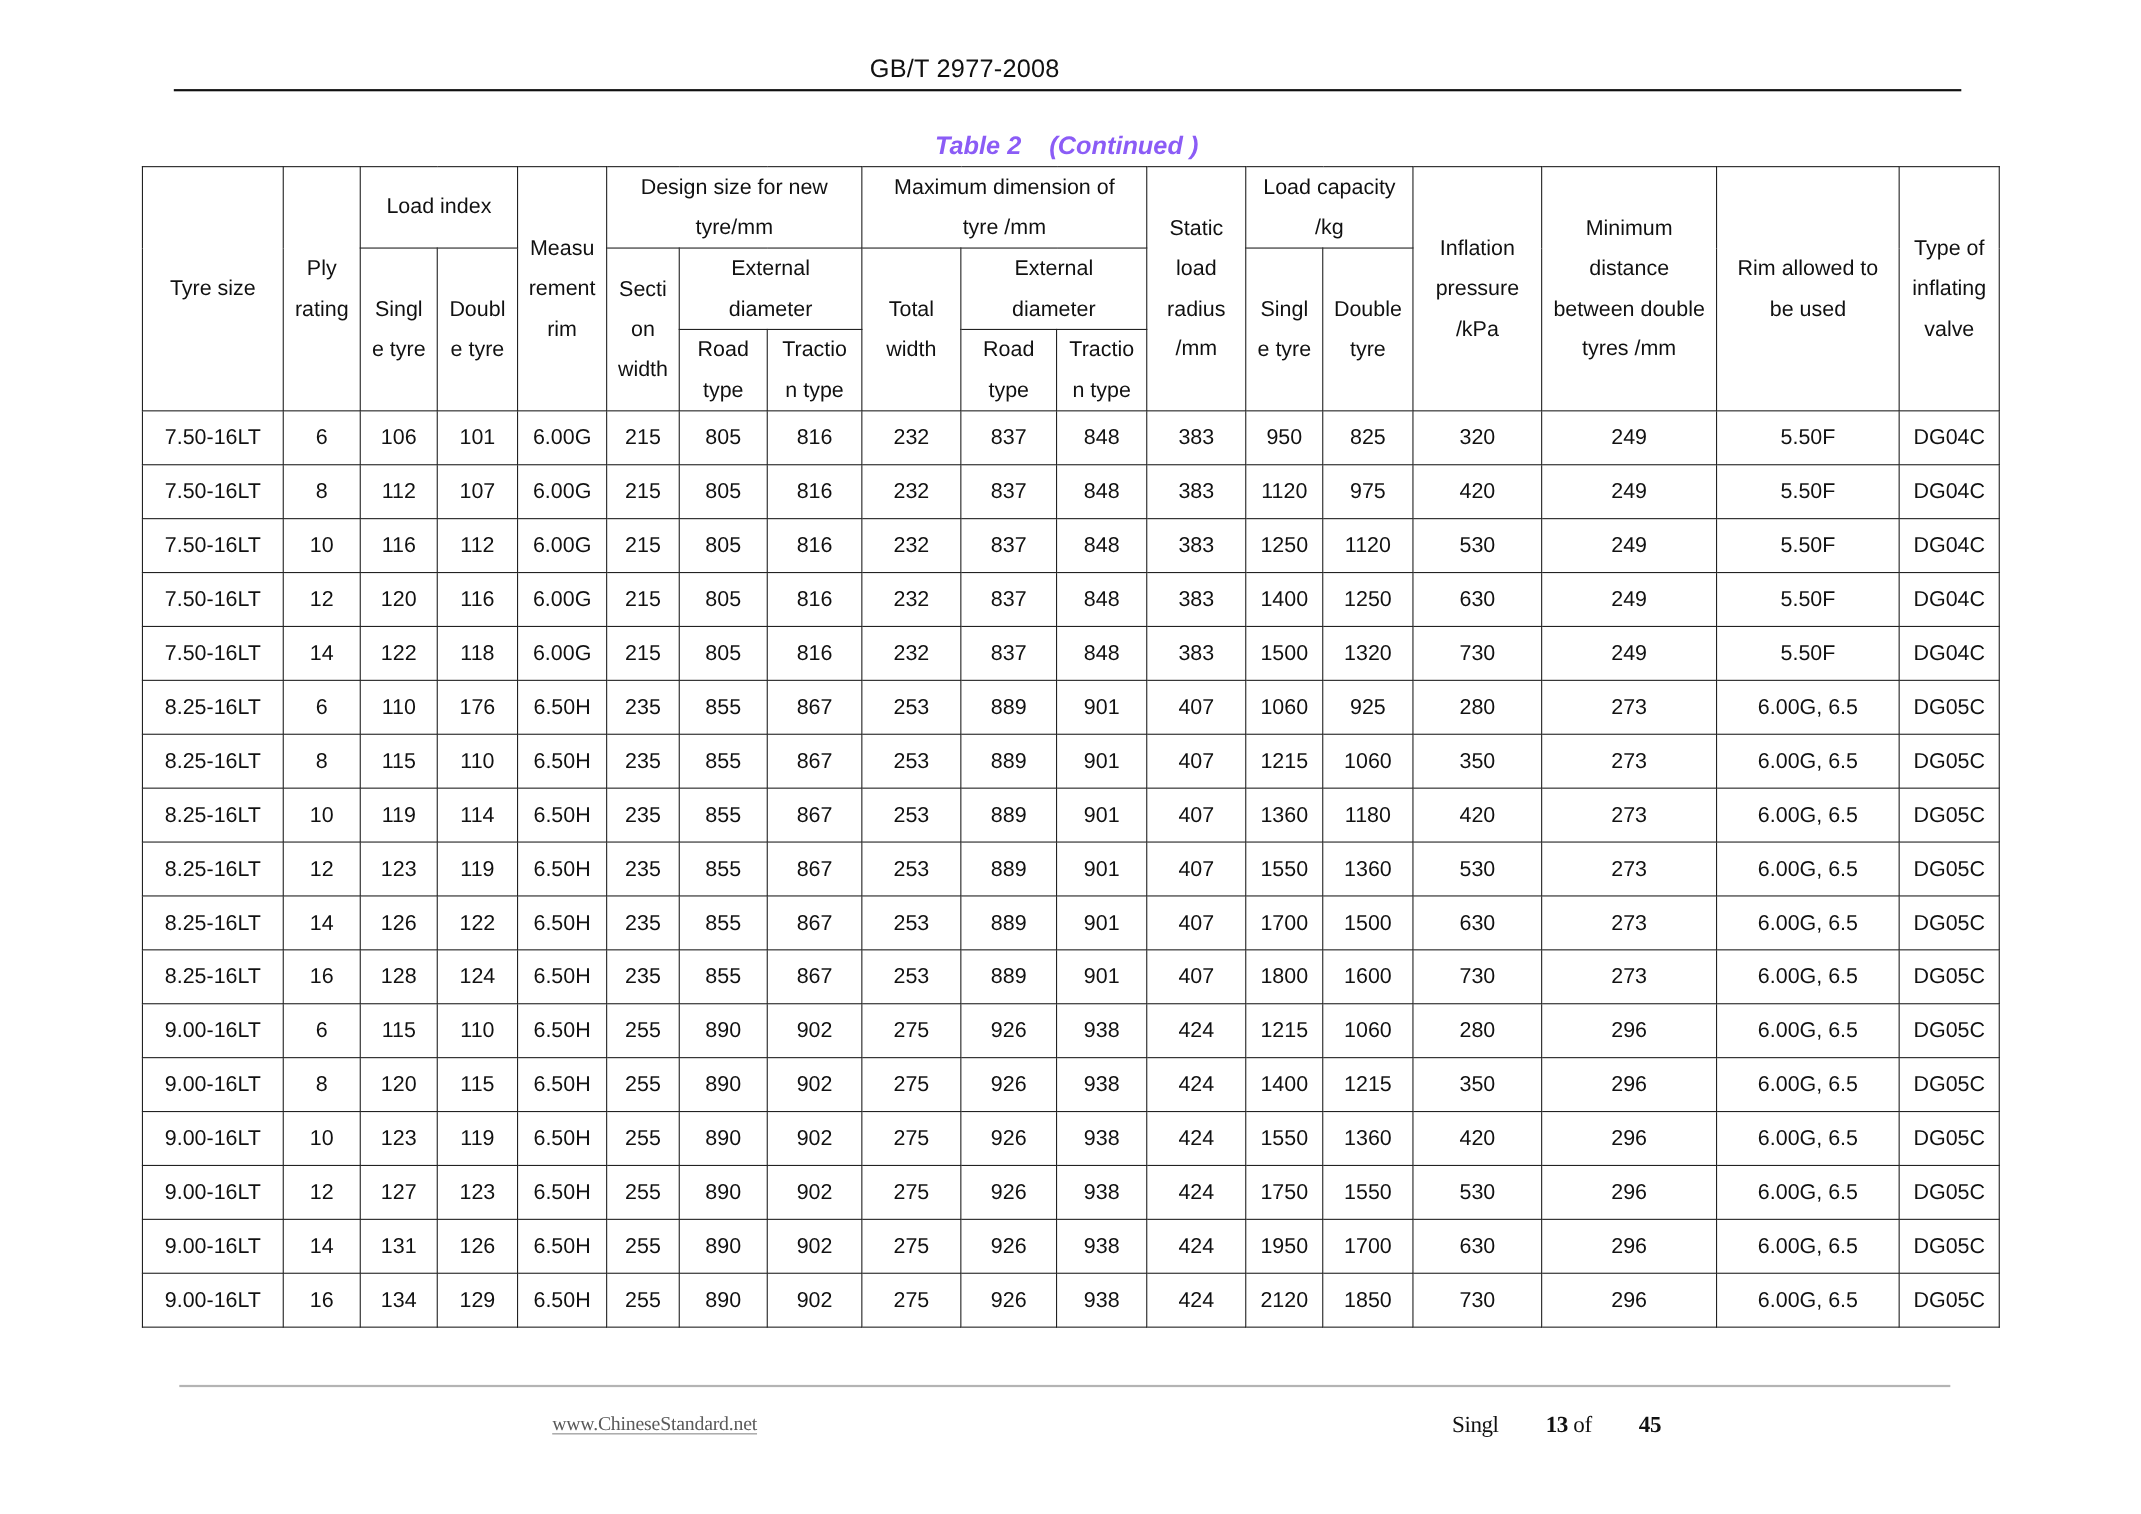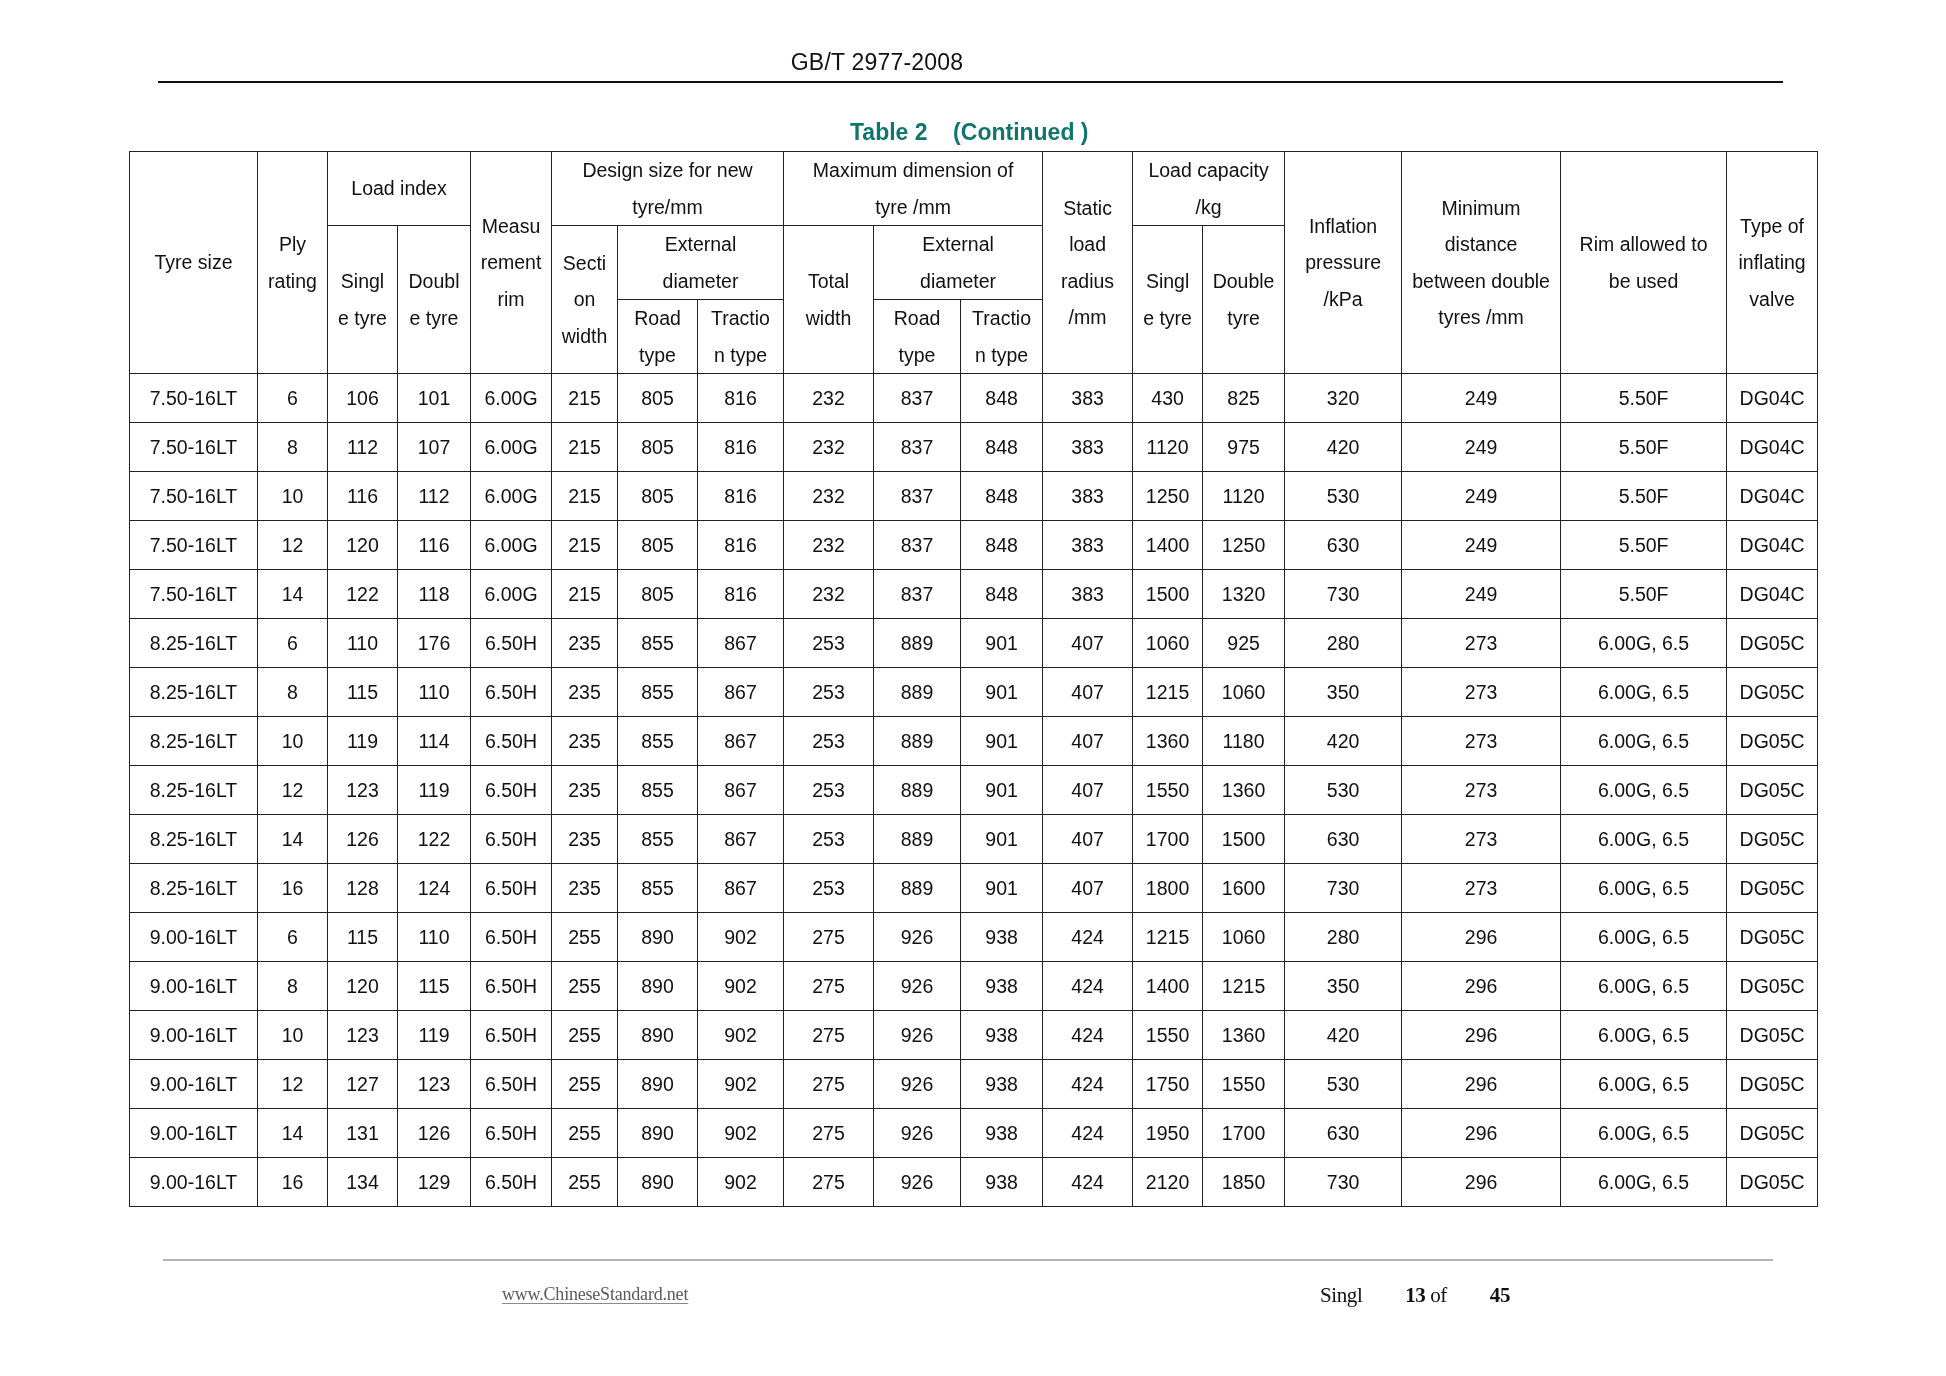--- a/index.html
+++ b/index.html
@@ -36,21 +36,22 @@
       background: #111;
     }
     .table-title {
       position: absolute;
       left: 850px;
       top: 118px;
       font-size: 23px;
       font-weight: bold;
       line-height: 28px;
       white-space: pre;
-      color: #0f766e;
+      color: #8b5cf6;
+      font-style: italic;
     }
     table.spec {
       position: absolute;
       left: 129px;
       top: 151px;
       border-collapse: collapse;
       table-layout: fixed;
       width: 1688px;
     }
     table.spec td, table.spec th {
@@ -250,21 +251,21 @@
         <td>106</td>
         <td>101</td>
         <td>6.00G</td>
         <td>215</td>
         <td>805</td>
         <td>816</td>
         <td>232</td>
         <td>837</td>
         <td>848</td>
         <td>383</td>
-        <td>430</td>
+        <td>950</td>
         <td>825</td>
         <td>320</td>
         <td>249</td>
         <td>5.50F</td>
         <td>DG04C</td>
       </tr>
       <tr>
         <td>7.50-16LT</td>
         <td>8</td>
         <td>112</td>

